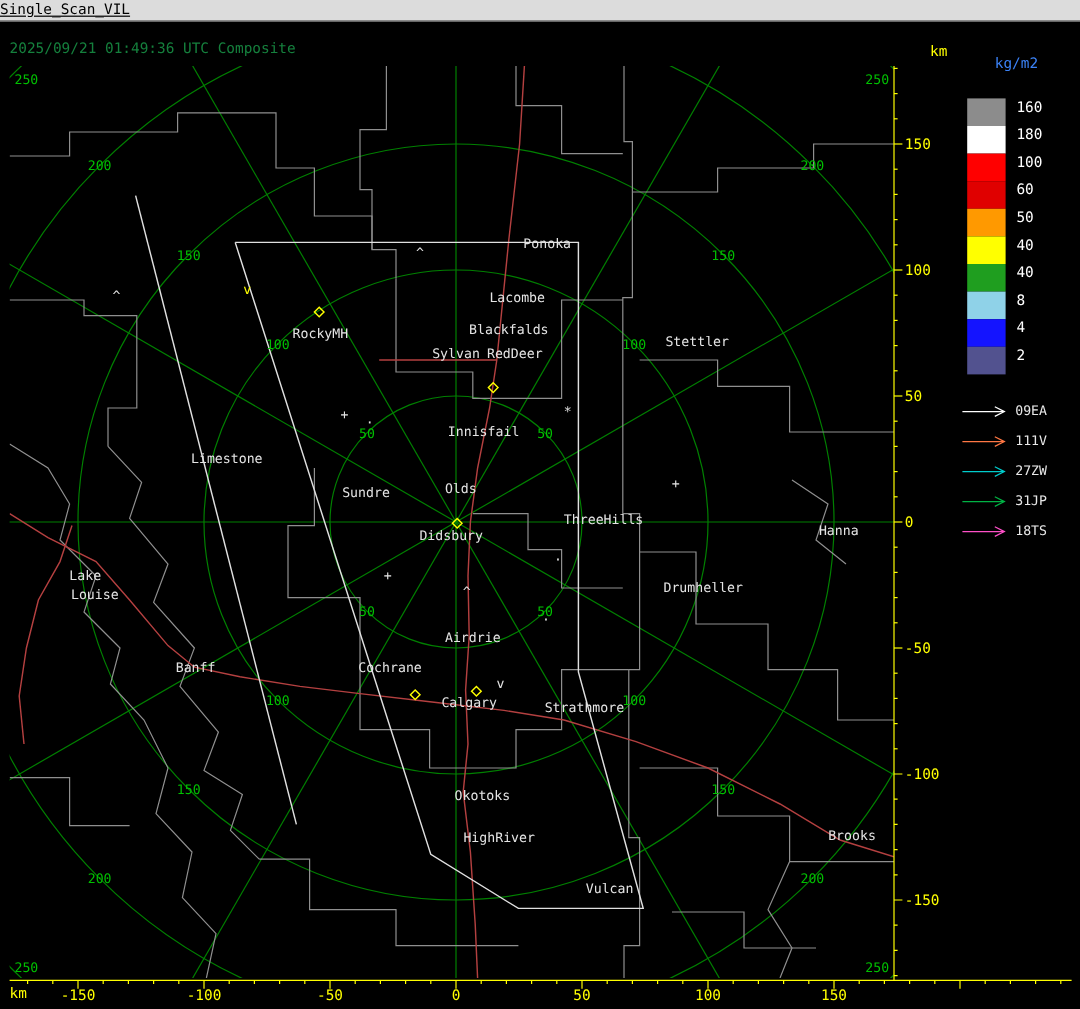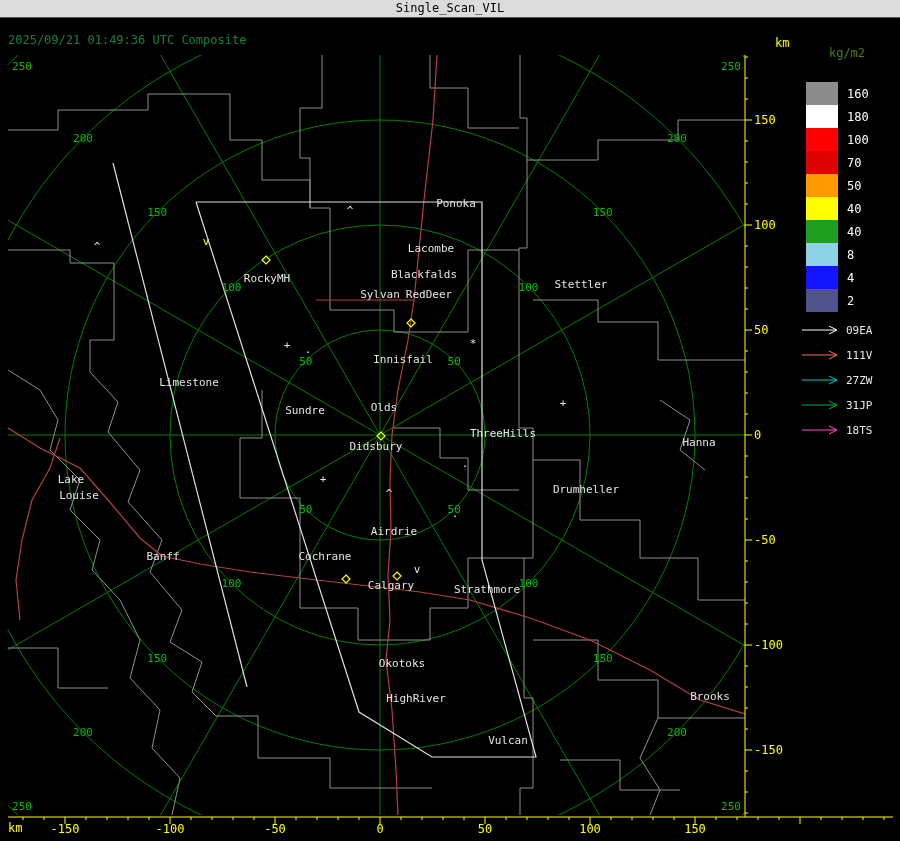--- a/index.html
+++ b/index.html
@@ -3,44 +3,44 @@
 <meta charset="utf-8">
 <style>
   html,body{margin:0;padding:0}
   body{
     width:900px;height:841px;position:relative;overflow:hidden;
     background:#000;font-family:"DejaVu Sans Mono",monospace;
   }
   .titlebar{
     position:absolute;left:0;top:0;width:900px;height:17px;
     background:#dcdcdc;color:#000;font-size:12px;line-height:17px;
-    text-align:center;border-bottom:1px solid #555;
+    border-bottom:1px solid #555;text-decoration:underline;
   }
   .timestamp{position:absolute;left:8px;top:33px;color:#15803d;font-size:12px;white-space:pre}
   .unit-tr{position:absolute;left:775px;top:36px;color:#ffff00;font-size:12px}
   .unit-bl{position:absolute;left:8px;top:821px;color:#ffff00;font-size:12px}
   #map{position:absolute;left:0;top:0}
   
   .grid{stroke:#008000;stroke-width:1;fill:none}
   .boundary{stroke:#8f8f8f;stroke-width:1;fill:none}
   .road{stroke:#b44040;stroke-width:1.2;fill:none}
   .coverage{stroke:#e0e0e0;stroke-width:1.2;fill:none}
   .ringlab{fill:#00c000;font-size:11px}
   .city{fill:#e4e4e4;font-size:11px}
   .mark{font-size:11px}
   .axis{fill:#ffff00;font-size:12px}
   
   .legend{position:absolute;left:800px;top:46px;width:100px}
-  .legend-unit{color:#4d7c0f;font-size:12px;text-align:center;width:86px;margin-left:4px}
+  .legend-unit{color:#3b82f6;font-size:12px;text-align:center;width:86px;margin-left:4px}
   #legend-entries{margin-top:22px;margin-left:6px}
-  .lg-row{display:flex;align-items:center;height:23px}
+  .lg-row{display:flex;align-items:flex-start;height:23px}
   .swatch{width:32px;height:23px;flex:0 0 32px}
   .lg-val{color:#ffffff;font-size:12px;margin-left:9px}
   #legend-tracks{margin-top:12px}
-  .trk-row{display:flex;align-items:flex-start;height:25px}
+  .trk-row{display:flex;align-items:flex-end;height:25px}
   .trk-id{color:#e8e8e8;font-size:11px;margin-left:4px}
 </style>
 </head>
 <body>
 
 <div class="titlebar">
   <span>Single_Scan_VIL</span>
 </div>
 
 <div class="timestamp">2025/09/21 01:49:36 UTC Composite</div>
@@ -263,21 +263,21 @@
       <div class="lg-row">
         <span class="swatch" style="background: rgb(255, 255, 255);"></span>
         <span class="lg-val">180</span>
       </div>
       <div class="lg-row">
         <span class="swatch" style="background: rgb(255, 0, 0);"></span>
         <span class="lg-val">100</span>
       </div>
       <div class="lg-row">
         <span class="swatch" style="background: rgb(224, 0, 0);"></span>
-        <span class="lg-val">70</span>
+        <span class="lg-val">60</span>
       </div>
       <div class="lg-row">
         <span class="swatch" style="background: rgb(255, 153, 0);"></span>
         <span class="lg-val">50</span>
       </div>
       <div class="lg-row">
         <span class="swatch" style="background: rgb(255, 255, 0);"></span>
         <span class="lg-val">40</span>
       </div>
       <div class="lg-row">

